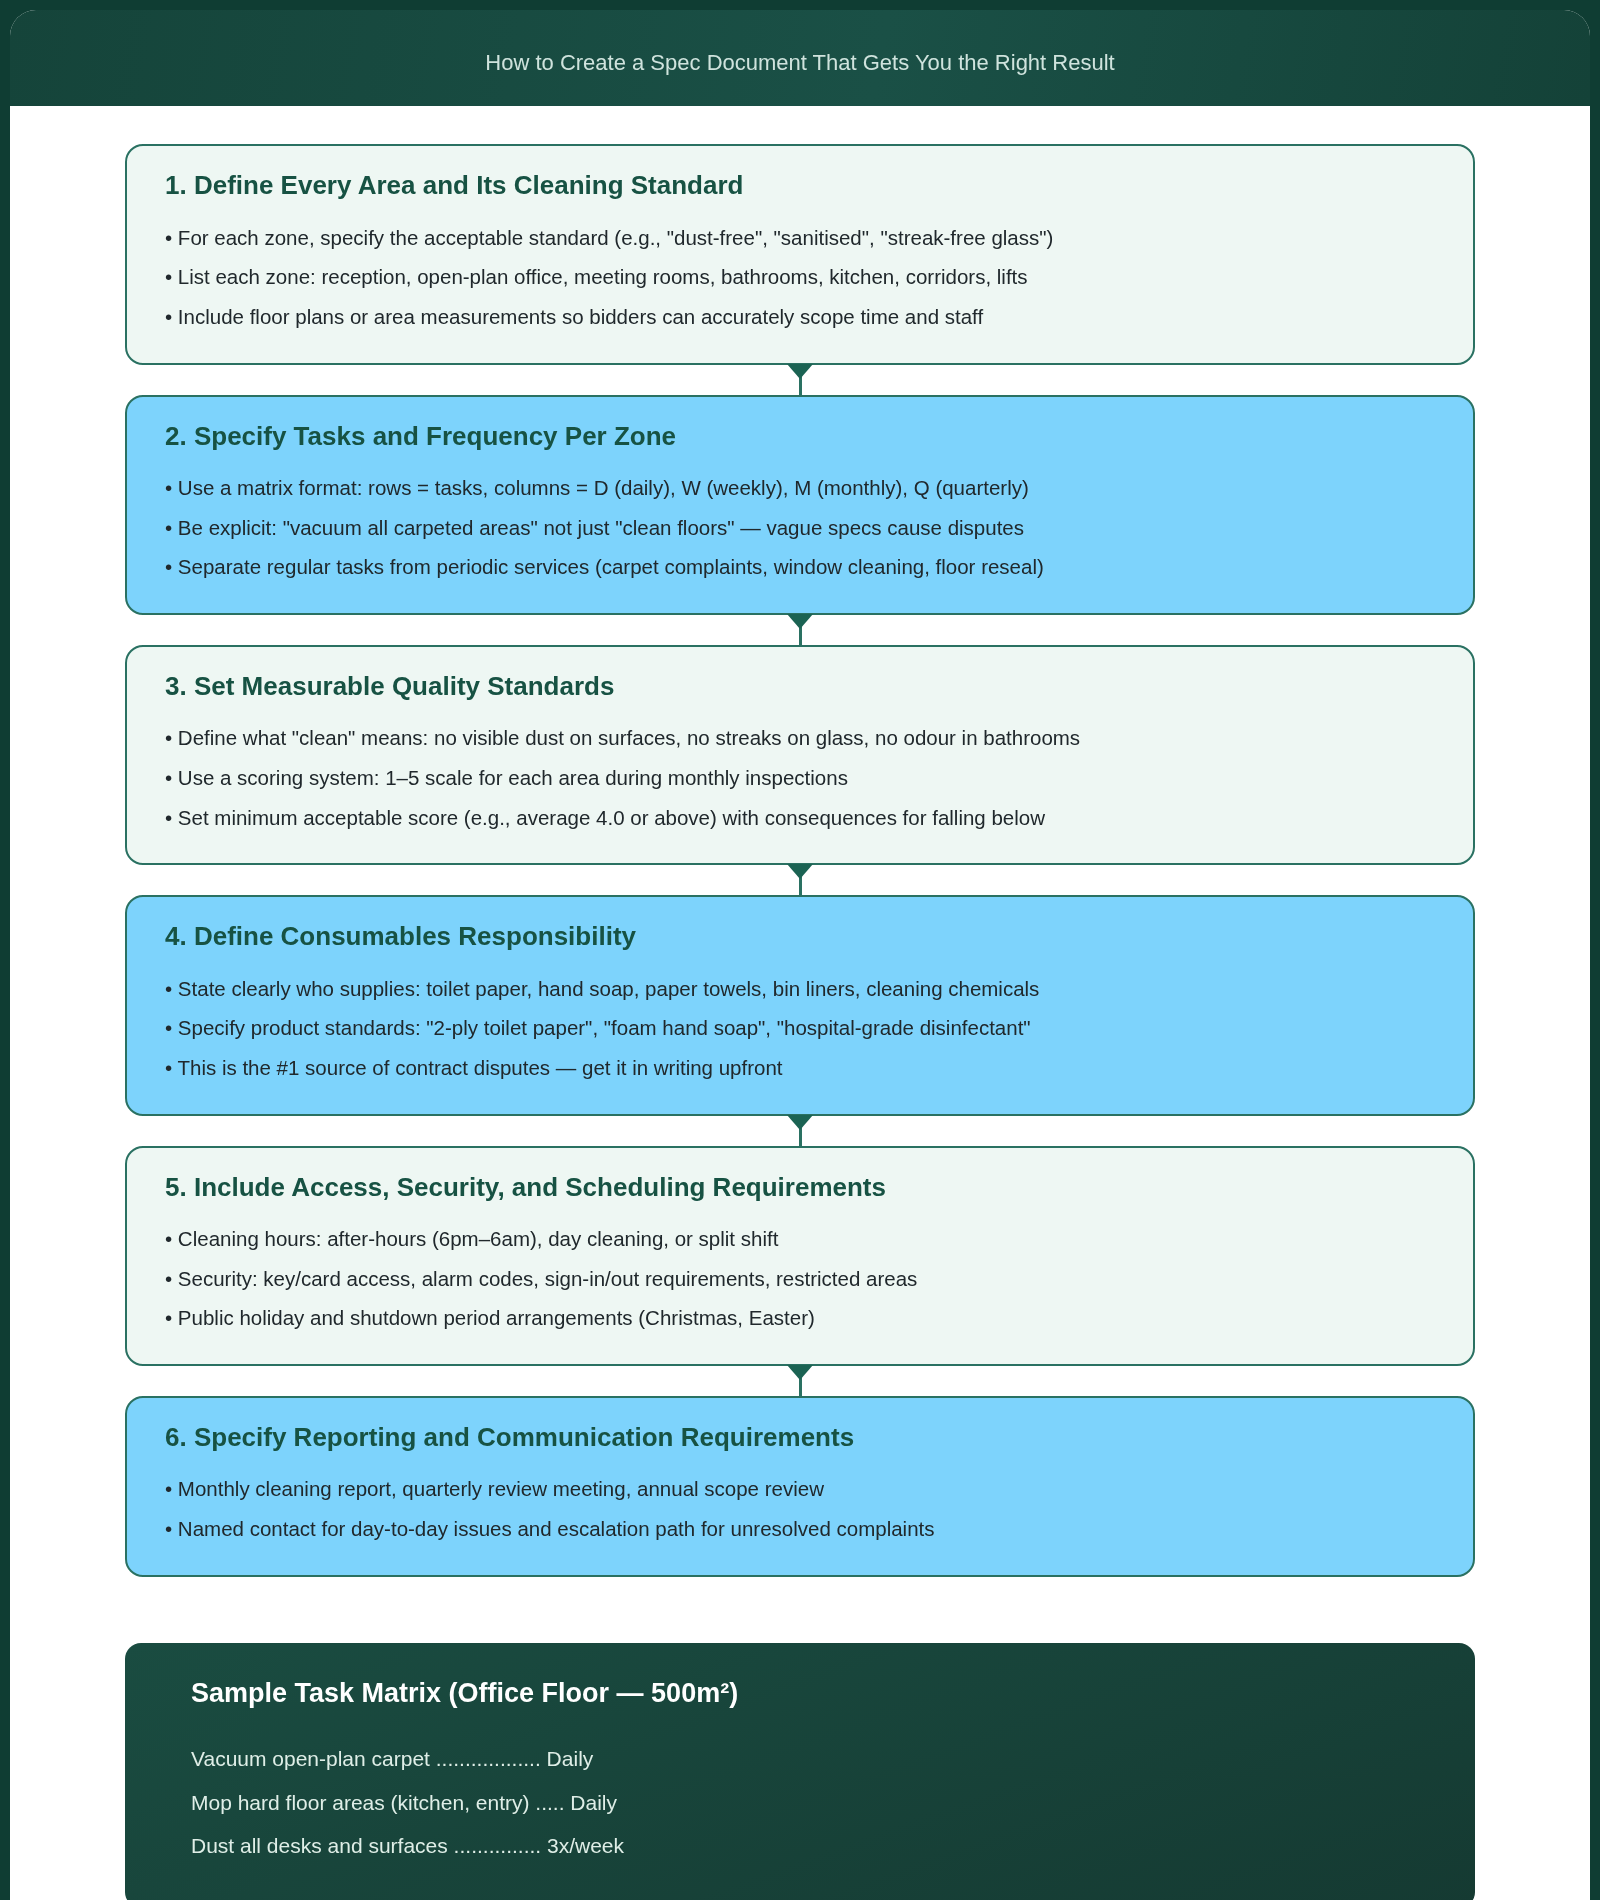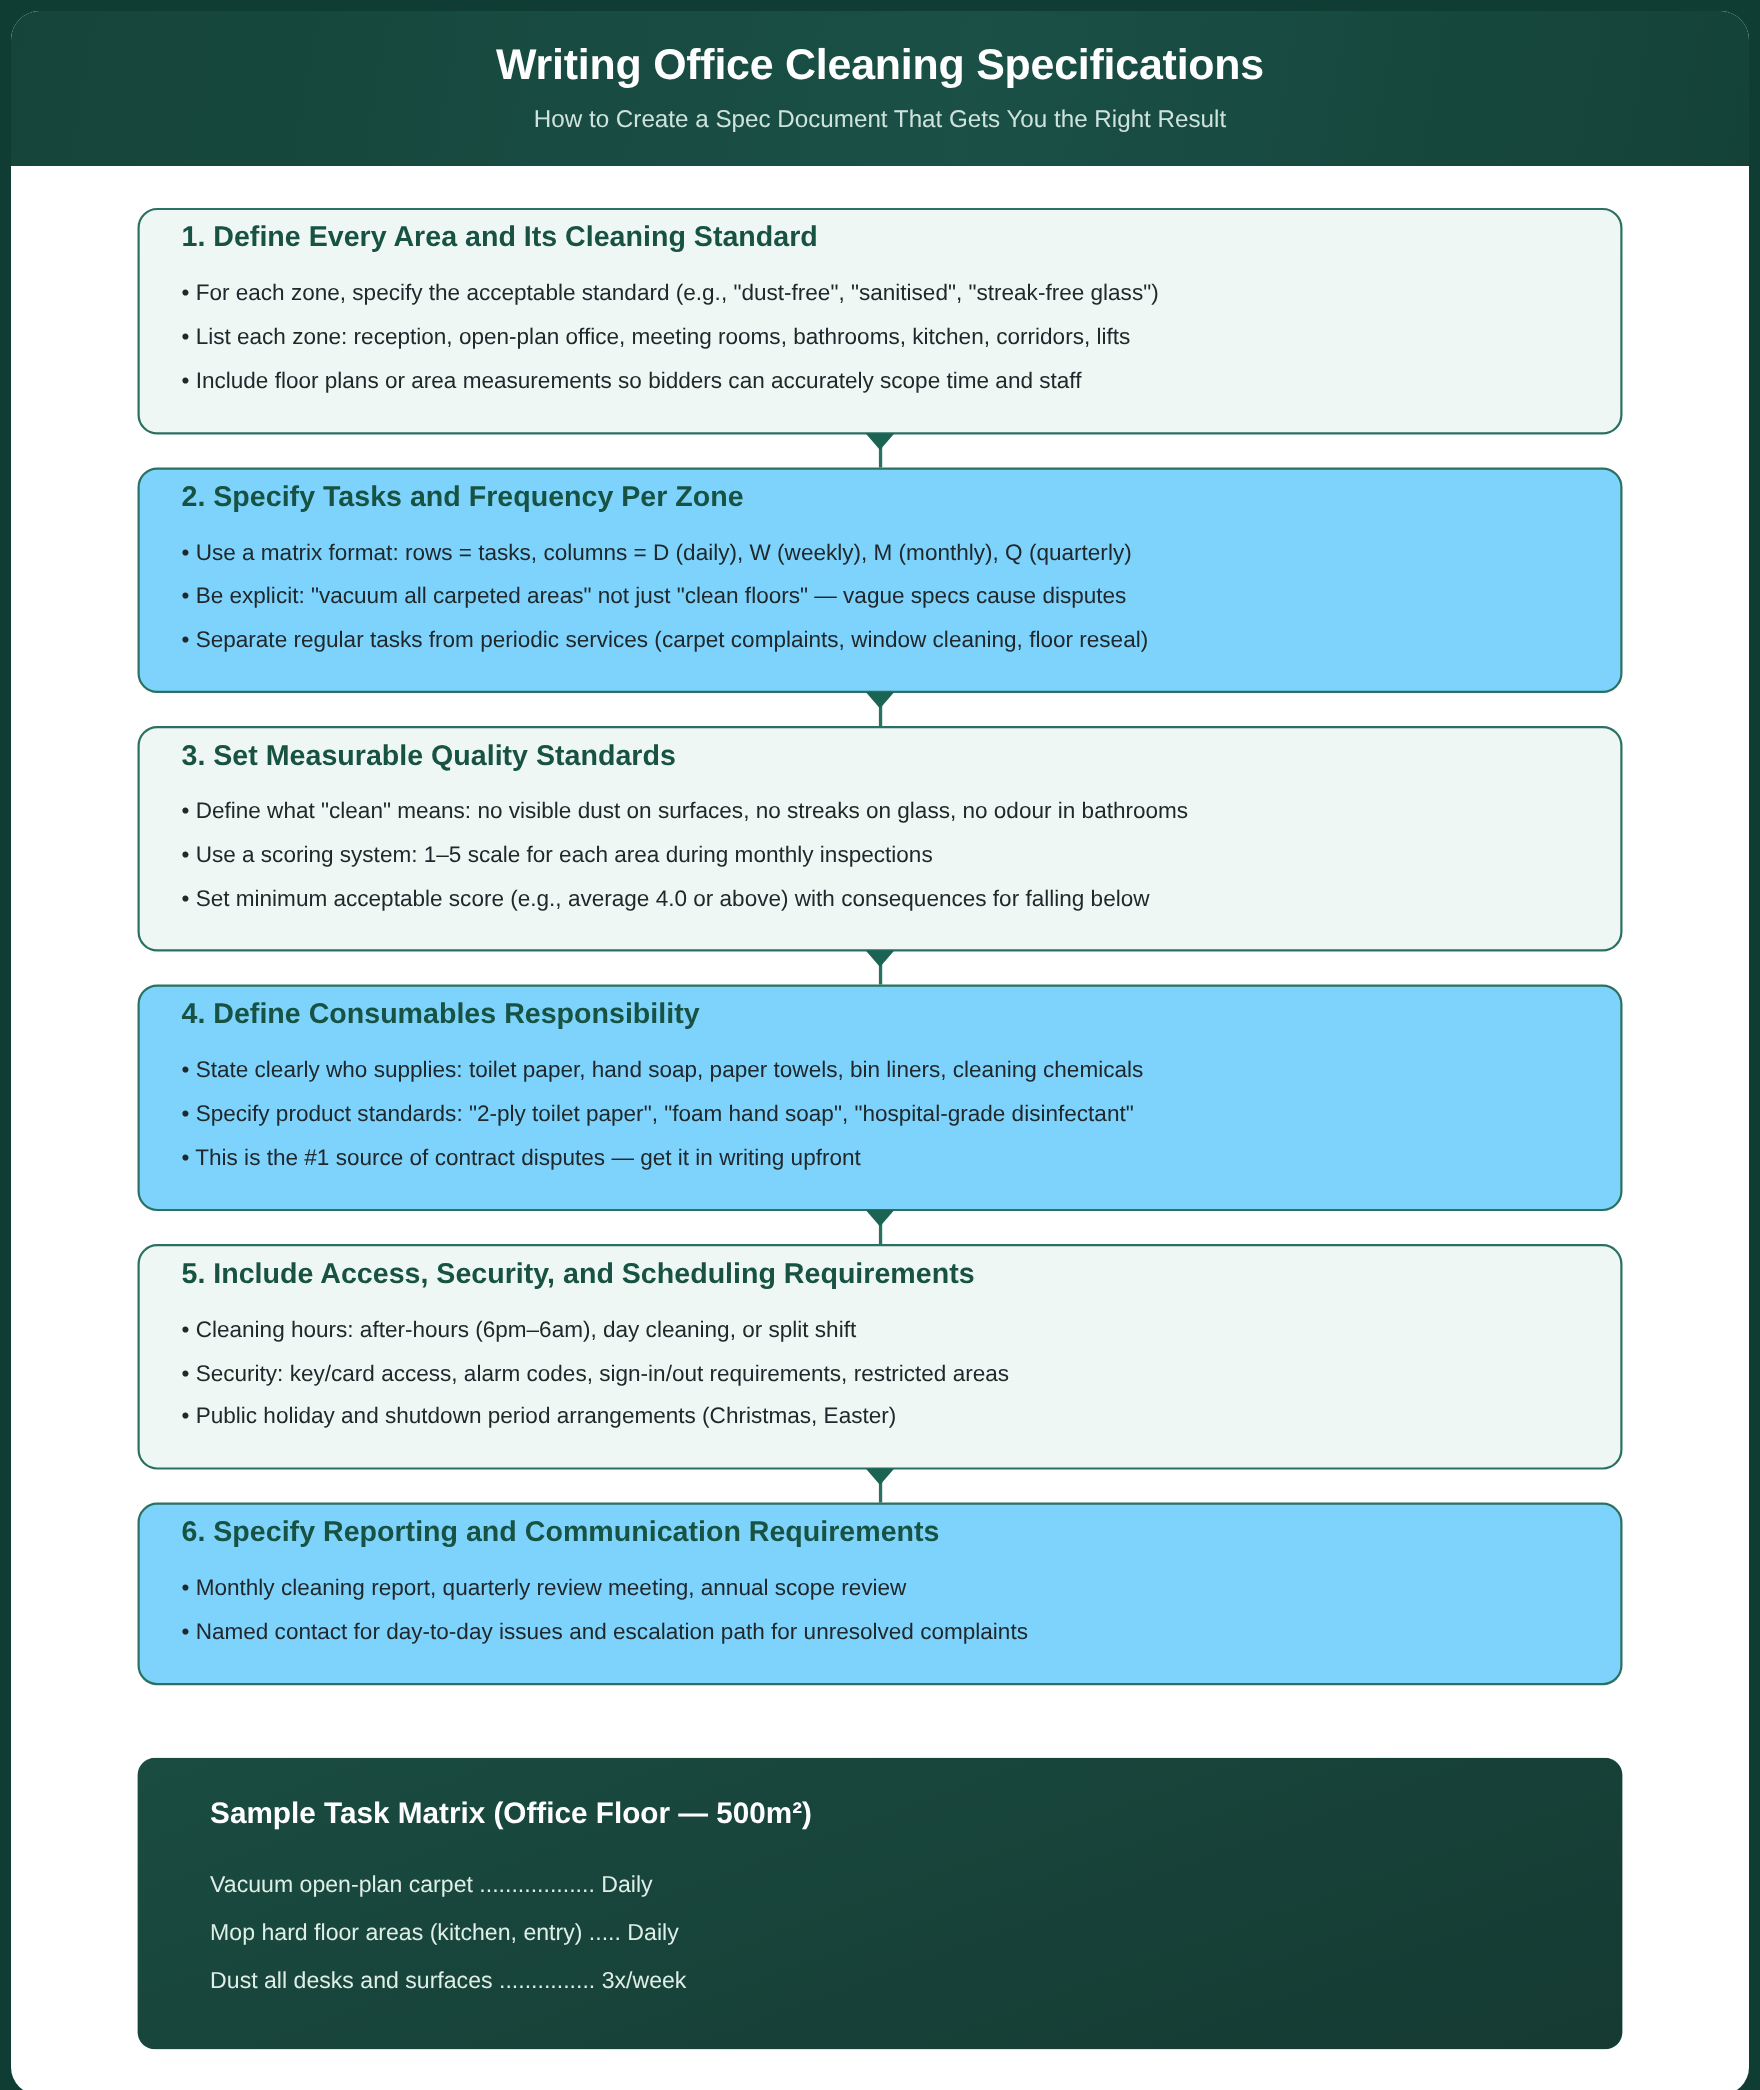--- a/index.html
+++ b/index.html
@@ -57,21 +57,21 @@
 
   .steps {
     width:1350px;
     margin:0 auto;
   }
 
   .step {
     position:relative;
     border:2px solid #2a7162;
     border-radius:18px;
-    padding:9px 38px 26px 38px;
+    padding:24px 38px 26px 38px;
   }
   .step.tint-a { background:#eef7f3; }
   .step.tint-b { background:#7dd3fc; }
 
   .step-title {
     color:#175243;
     font-size:26px;
     font-weight:bold;
     line-height:1.2;
     margin-bottom:16px;
@@ -137,21 +137,20 @@
     white-space:nowrap;
   }
 </style>
 </head>
 <body>
 
 <div id="page">
   <div class="canvas">
 
     <div class="header">
-      <h1>Writing Office Cleaning Specifications</h1>
       <div class="sub">How to Create a Spec Document That Gets You the Right Result</div>
     </div>
 
     <div class="body-area">
       <div class="steps" id="steps-host">
           <div class="step tint-a">
             <div class="step-title">1. Define Every Area and Its Cleaning Standard</div>
             <ul class="bullets">
               <li>• For each zone, specify the acceptable standard (e.g., "dust-free", "sanitised", "streak-free glass")</li>
               <li>• List each zone: reception, open-plan office, meeting rooms, bathrooms, kitchen, corridors, lifts</li>

